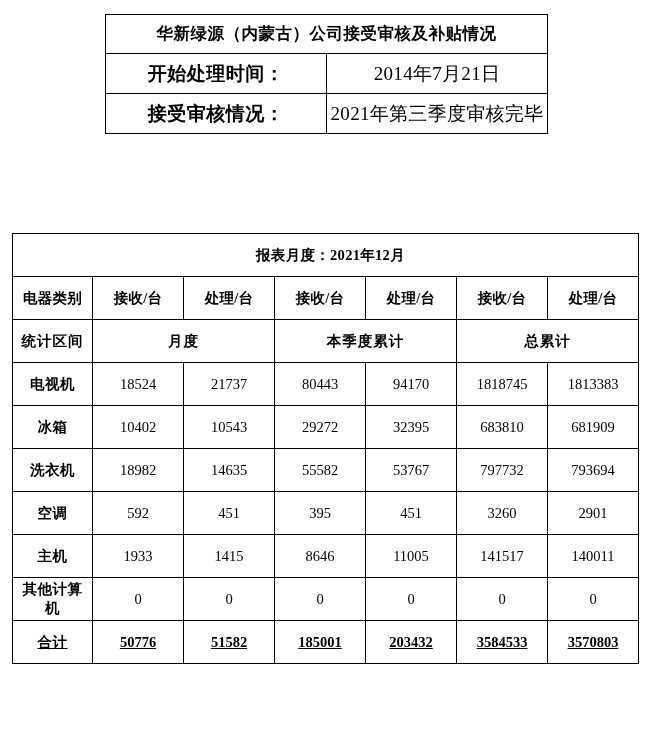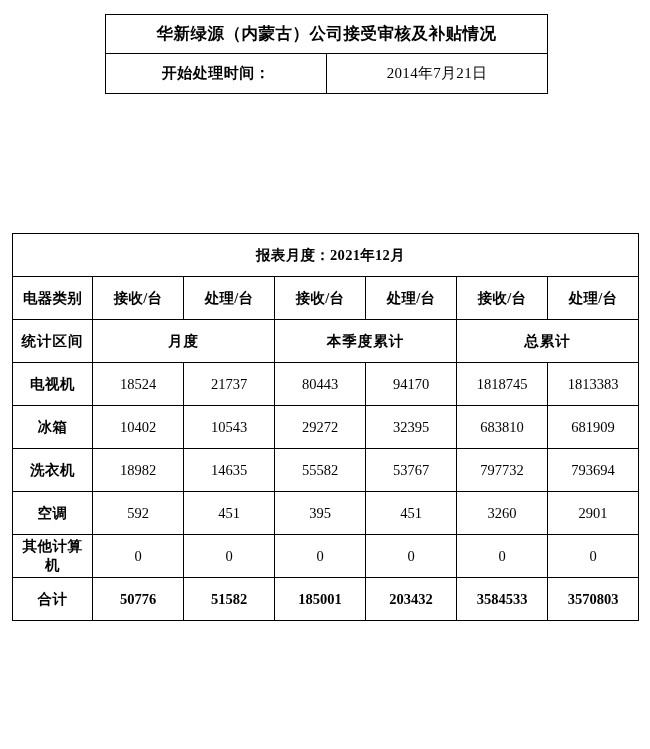--- a/index.html
+++ b/index.html
@@ -29,21 +29,21 @@
     width: 100%;
     padding-left: 38px;
   }
   table.tbl td {
     border: 1px solid #000000;
     text-align: center;
     vertical-align: middle;
     padding: 0;
   }
   #summary-wrap td {
-    font-size: 15px;
+    font-size: 19px;
   }
   .sum-title {
     font-weight: bold;
     font-size: 16.5px !important;
     height: 38px;
     letter-spacing: 0.5px;
   }
   .sum-label {
     font-weight: bold;
     width: 176px;
@@ -104,40 +104,45 @@
     font-weight: bold;
     font-size: 15px;
     line-height: 1.3;
     letter-spacing: 0.5px;
   }
   .num {
     font-size: 14.5px;
   }
   .total-row td {
     font-weight: bold;
+    text-decoration: underline;
   }
   .total-row .num {
     font-weight: bold;
     margin-left: 25px;
   }
   .w-label { width: 80px; }
   .w-num { width: 91px; }
 </style>
 </head>
 <body>
 
 <div id="summary-wrap">
   <table class="tbl">
     <tbody>
       <tr>
         <td class="sum-title" colspan="2">华新绿源（内蒙古）公司接受审核及补贴情况</td>
       </tr>
       <tr>
         <td class="sum-label">开始处理时间：</td>
         <td class="sum-value">2014年7月21日</td>
+      </tr>
+      <tr>
+        <td class="sum-label">接受审核情况：</td>
+        <td class="sum-value">2021年第三季度审核完毕</td>
       </tr>
     </tbody>
   </table>
 </div>
 
 <div id="main-wrap">
   <table class="tbl">
     <colgroup>
       <col class="w-label">
         <col class="w-num">
@@ -201,20 +206,29 @@
         <td class="row-label">空调</td>
         <td class="num">592</td>
         <td class="num">451</td>
         <td class="num">395</td>
         <td class="num">451</td>
         <td class="num">3260</td>
         <td class="num">2901</td>
       </tr>
 
 
+      <tr>
+        <td class="row-label">主机</td>
+        <td class="num">1933</td>
+        <td class="num">1415</td>
+        <td class="num">8646</td>
+        <td class="num">11005</td>
+        <td class="num">141517</td>
+        <td class="num">140011</td>
+      </tr>
 
       <tr>
         <td class="row-label-2">
           <div>其他计算</div>
           <div>机</div>
         </td>
         <td class="num">0</td>
         <td class="num">0</td>
         <td class="num">0</td>
         <td class="num">0</td>

